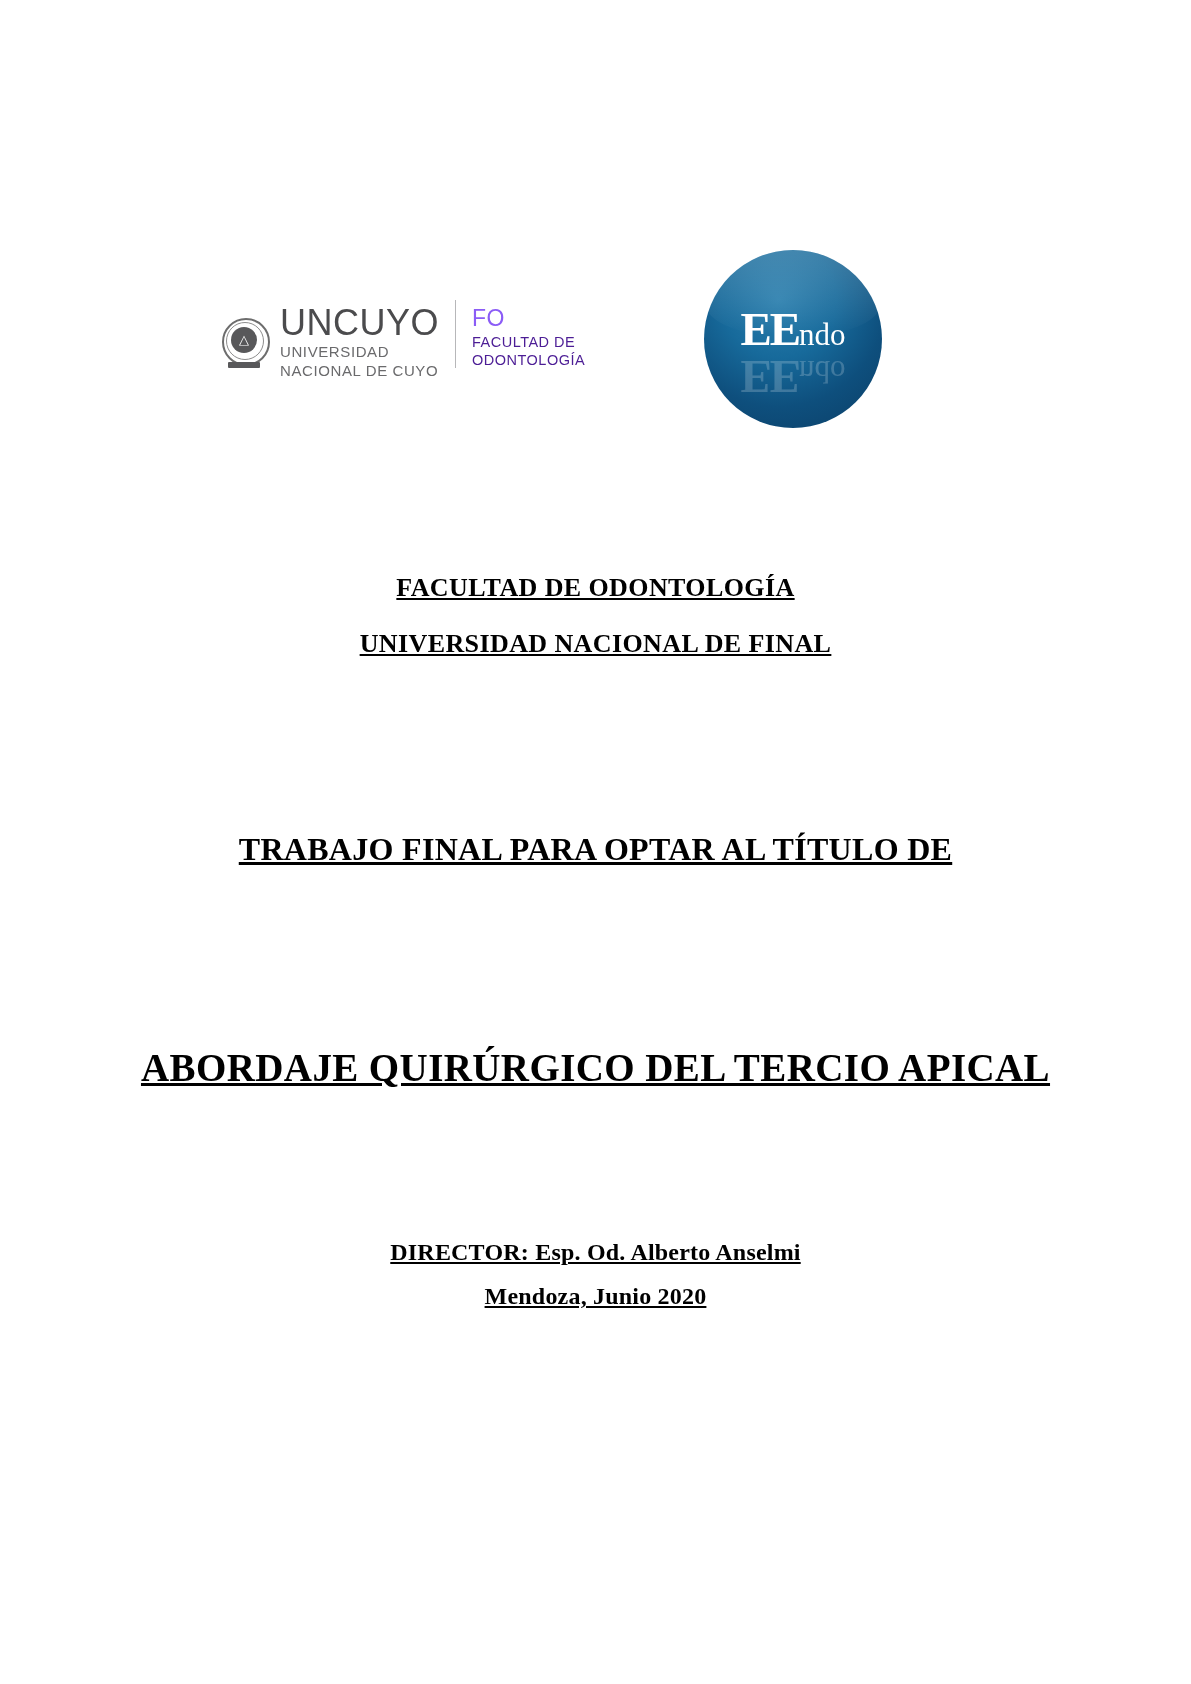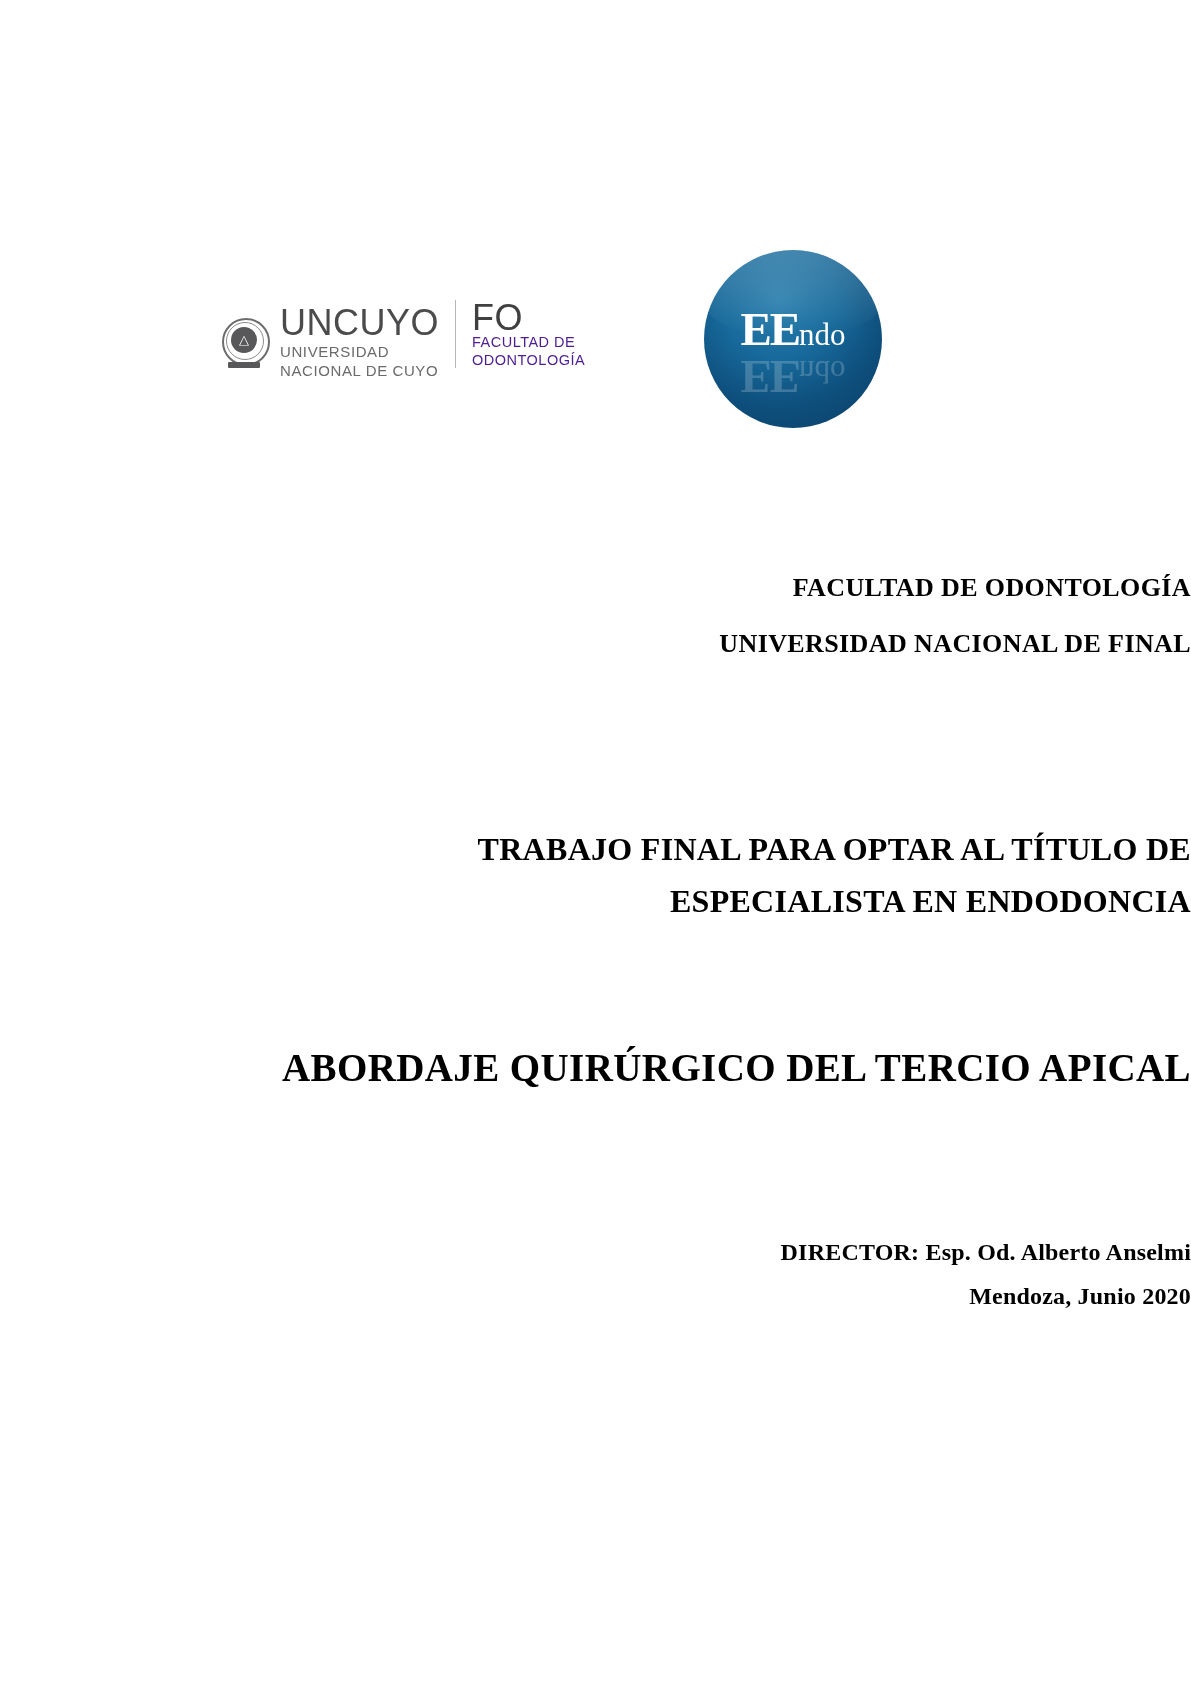--- a/index.html
+++ b/index.html
@@ -114,23 +114,23 @@
     background: #b7b7b9;
   }
   .fo-block {
     position: absolute;
     left: 472px;
     top: 58px;
     font-family: "Liberation Sans", sans-serif;
     color: #6a6a6c;
   }
   .fo-big {
-    font-size: 36px;
+    font-size: 23px;
     line-height: 30px;
-    color: #404040;
+    color: #8b5cf6;
     letter-spacing: 0.5px;
   }
   .fo-small {
     font-size: 14.5px;
     line-height: 17px;
     letter-spacing: 0.5px;
     color: #4c1d95;
     margin-top: 1px;
   }
 
@@ -190,22 +190,23 @@
   }
   .eendo-logo .reflection .ndo {
     font-size: 31px;
   }
 
   
   .block {
     position: absolute;
     left: 0;
     width: 100%;
-    text-align: right;
+    text-align: center;
     font-weight: bold;
+    text-decoration: underline;
   }
   .line {
     display: block;
   }
 
   .institution {
     top: 560px;
     font-size: 26px;
     line-height: 56px;
     letter-spacing: 0.4px;
@@ -274,21 +275,20 @@
 
   </div>
 
   <div class="block institution">
     <span class="line">FACULTAD DE ODONTOLOGÍA</span>
     <span class="line">UNIVERSIDAD NACIONAL DE FINAL</span>
   </div>
 
   <div class="block degree">
     <span class="line">TRABAJO FINAL PARA OPTAR AL TÍTULO DE</span>
-    <span class="line">ESPECIALISTA EN ENDODONCIA</span>
   </div>
 
   <div class="block thesis-title">
     <span class="line">ABORDAJE QUIRÚRGICO DEL TERCIO APICAL</span>
   </div>
 
   <div class="block authorship">
     <span class="line">DIRECTOR: Esp. Od. Alberto Anselmi</span>
     <span class="line">Mendoza, Junio 2020</span>
   </div>

